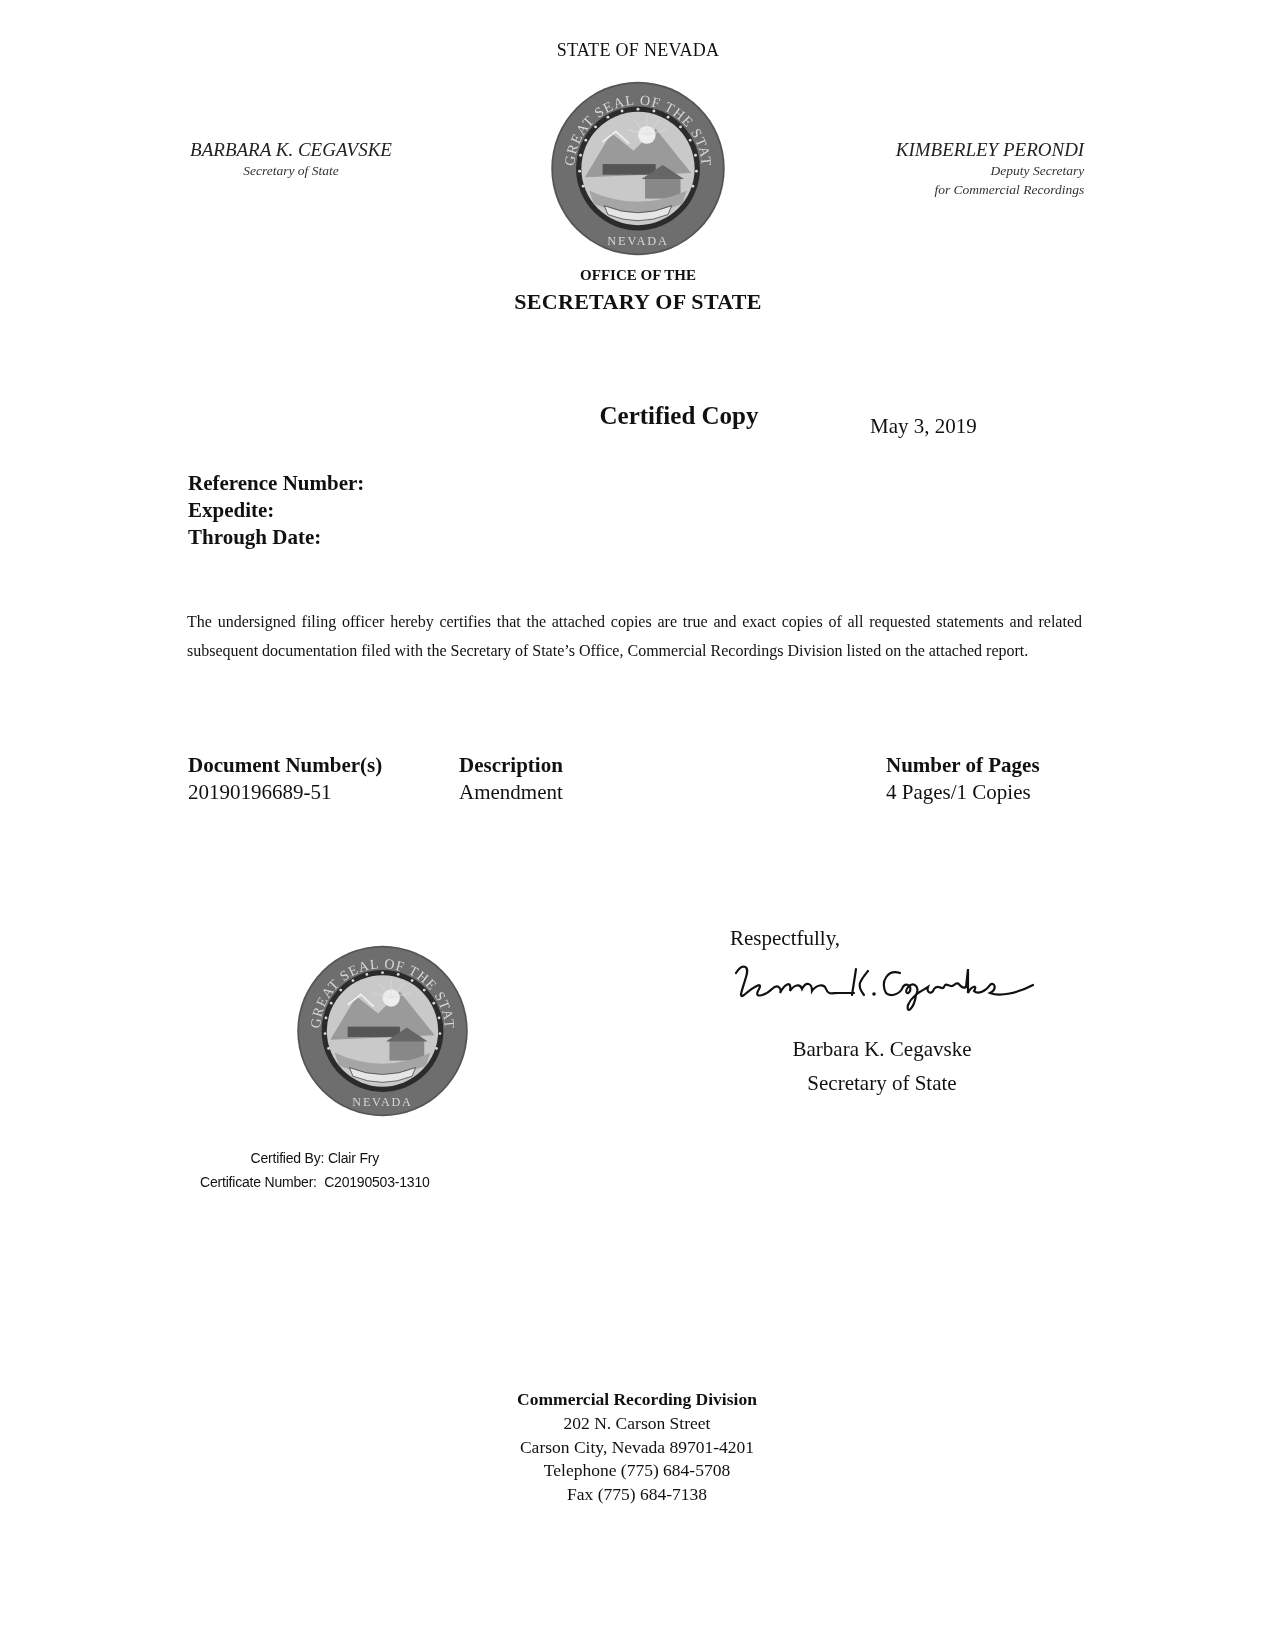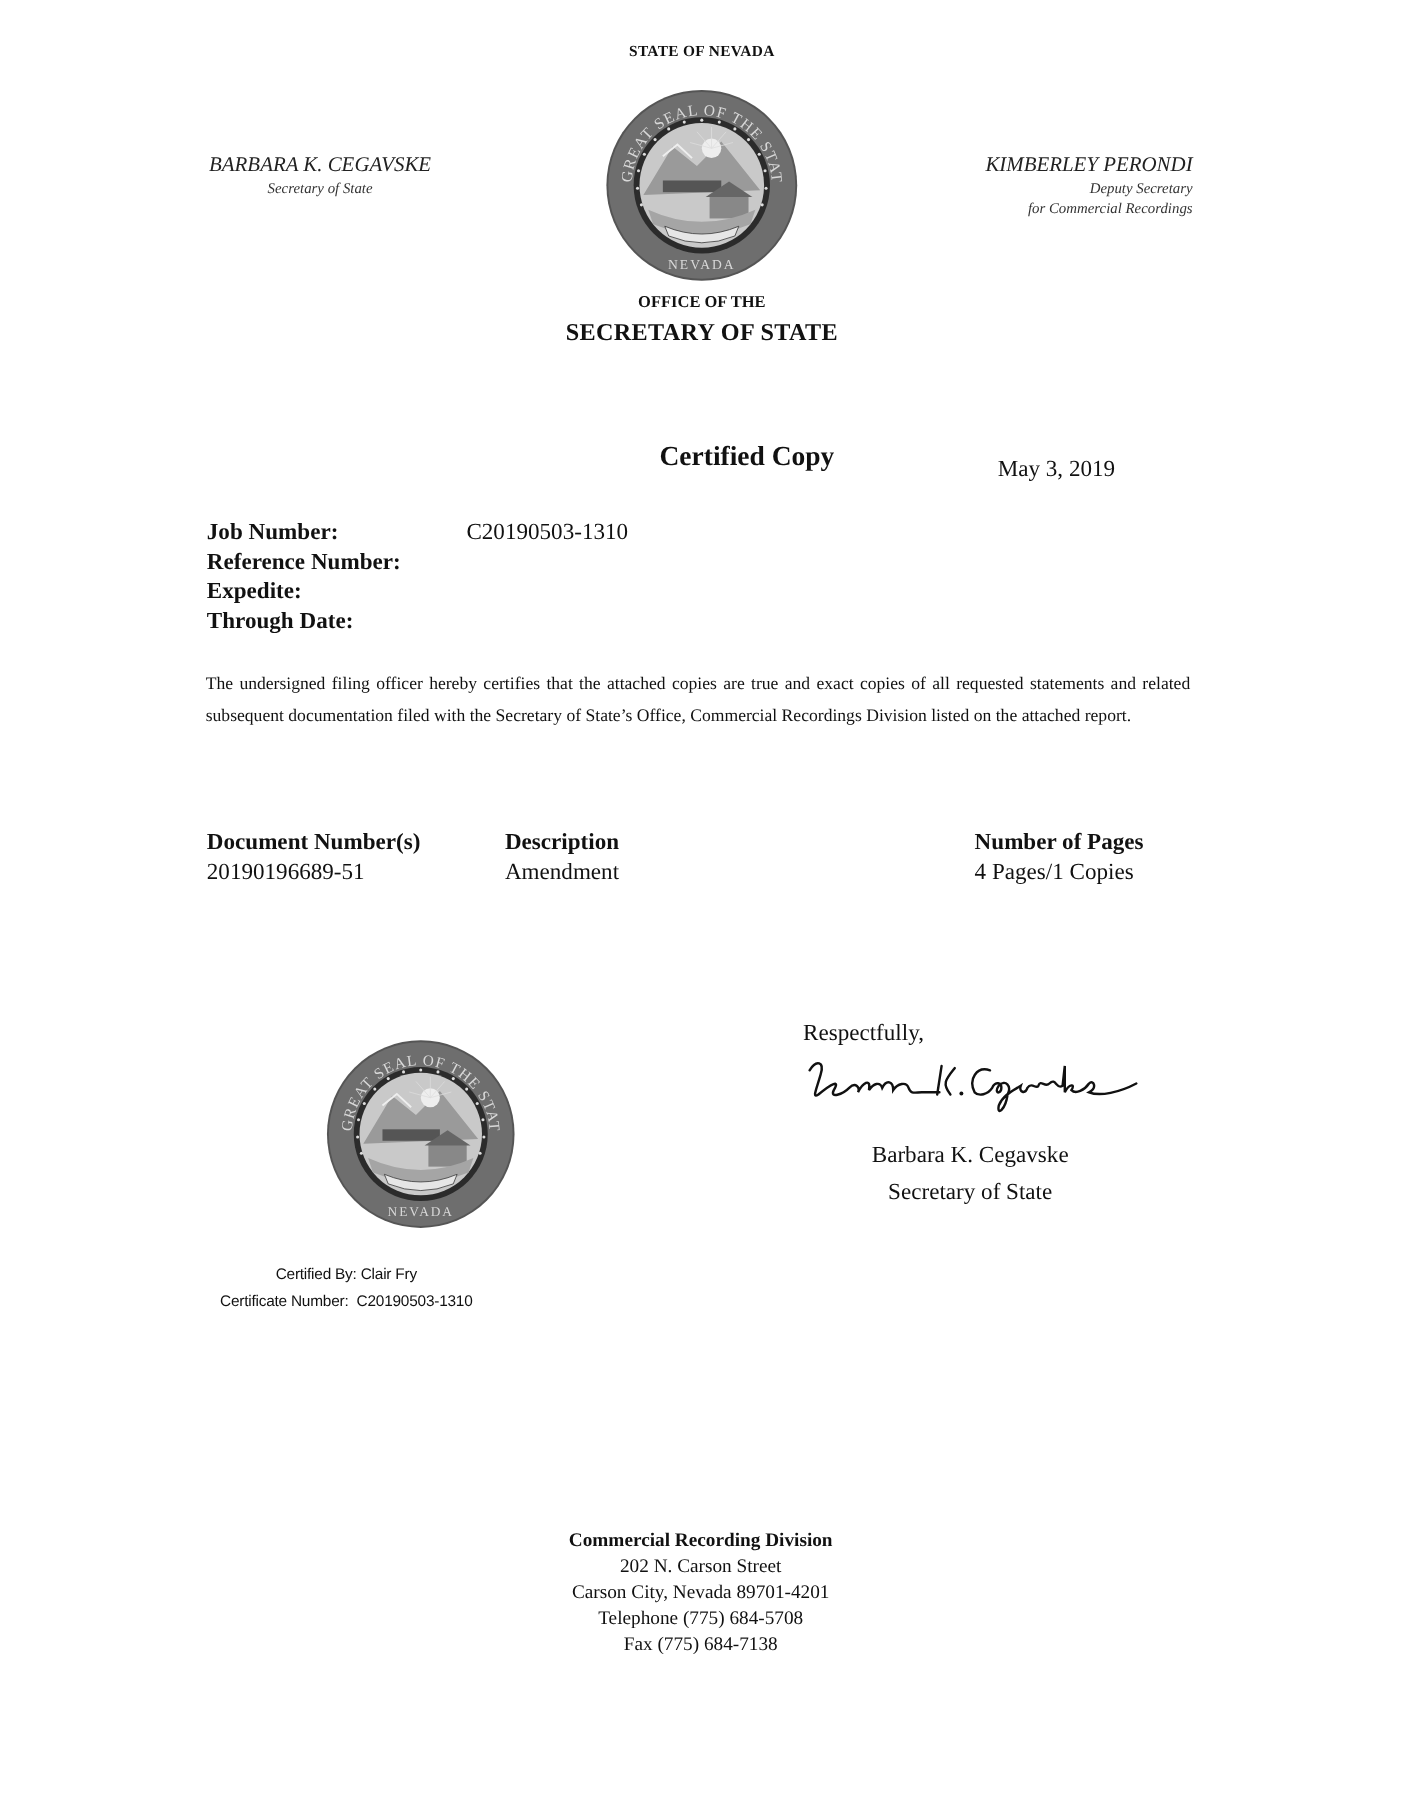--- a/index.html
+++ b/index.html
@@ -1,36 +1,36 @@
 <!DOCTYPE html>
 <html><head>
 <meta charset="utf-8">
 <style>
   html, body { margin: 0; padding: 0; background: #ffffff; }
   body { width: 1275px; height: 1650px; position: relative; overflow: hidden; color: #111; font-family: "Liberation Serif", "DejaVu Serif", serif; }
   .abs { position: absolute; white-space: nowrap; }
   .center { transform: translateX(-50%); text-align: center; }
 
-  .state-title { left: 638px; top: 40px; font-size: 14px; font-weight: bold; letter-spacing: 0.3px; }
+  .state-title { left: 638px; top: 40px; font-size: 18px; font-weight: normal; letter-spacing: 0.3px; }
   .official { font-style: italic; text-align: center; transform: translateX(-50%); }
   .official .name { font-size: 19px; line-height: 22px; color: #222; }
   .official .role { font-size: 13.5px; line-height: 19px; color: #333; }
   .left-official { left: 291px; top: 139px; }
   .right-official { left: 990px; top: 139px; text-align: right; }
 
   .office-of { left: 638px; top: 267px; font-size: 15px; font-weight: bold; }
   .sos-title { left: 638px; top: 289px; font-size: 22px; font-weight: bold; letter-spacing: 0.3px; }
 
   .seal { position: absolute; border-radius: 50%; }
   .seal svg { width: 100%; height: 100%; display: block; }
   .seal-top { left: 547px; top: 80px; width: 182px; height: 177px; }
   .seal-bottom { left: 290px; top: 944px; width: 185px; height: 174px; }
 
   .cert-title { left: 638px; top: 402px; font-size: 25px; font-weight: bold; margin-left: 41px; }
-  .cert-date { left: 870px; top: 414px; font-size: 21px; margin-left: 37px; }
+  .cert-date { left: 870px; top: 414px; font-size: 21px; }
 
   .fields { left: 188px; top: 470px; font-size: 21px; line-height: 27px; }
   .fields .row { display: flex; height: 27px; }
   .fields .label { font-weight: bold; width: 236px; }
   .fields .value { }
 
   .para { left: 187px; top: 607px; width: 895px; font-size: 16px; line-height: 29px; text-align: justify; white-space: normal; }
 
   .doc-table { left: 188px; top: 752px; font-size: 21px; line-height: 27px; }
   .doc-table .hdr, .doc-table .cell { position: absolute; white-space: nowrap; text-align: center; }
@@ -114,24 +114,20 @@
 </div>
 
 <div class="abs center office-of">OFFICE OF THE</div>
 <div class="abs center sos-title">SECRETARY OF STATE</div>
 
 <div class="abs center cert-title">Certified Copy</div>
 <div class="abs cert-date">May 3, 2019</div>
 
 <div class="abs fields">
   <div class="row">
-    <span class="label">Job Number:</span>
-    <span class="value">C20190503-1310</span>
-  </div>
-  <div class="row">
     <span class="label">Reference Number:</span>
     <span class="value"></span>
   </div>
   <div class="row">
     <span class="label">Expedite:</span>
     <span class="value"></span>
   </div>
   <div class="row">
     <span class="label">Through Date:</span>
     <span class="value"></span>

